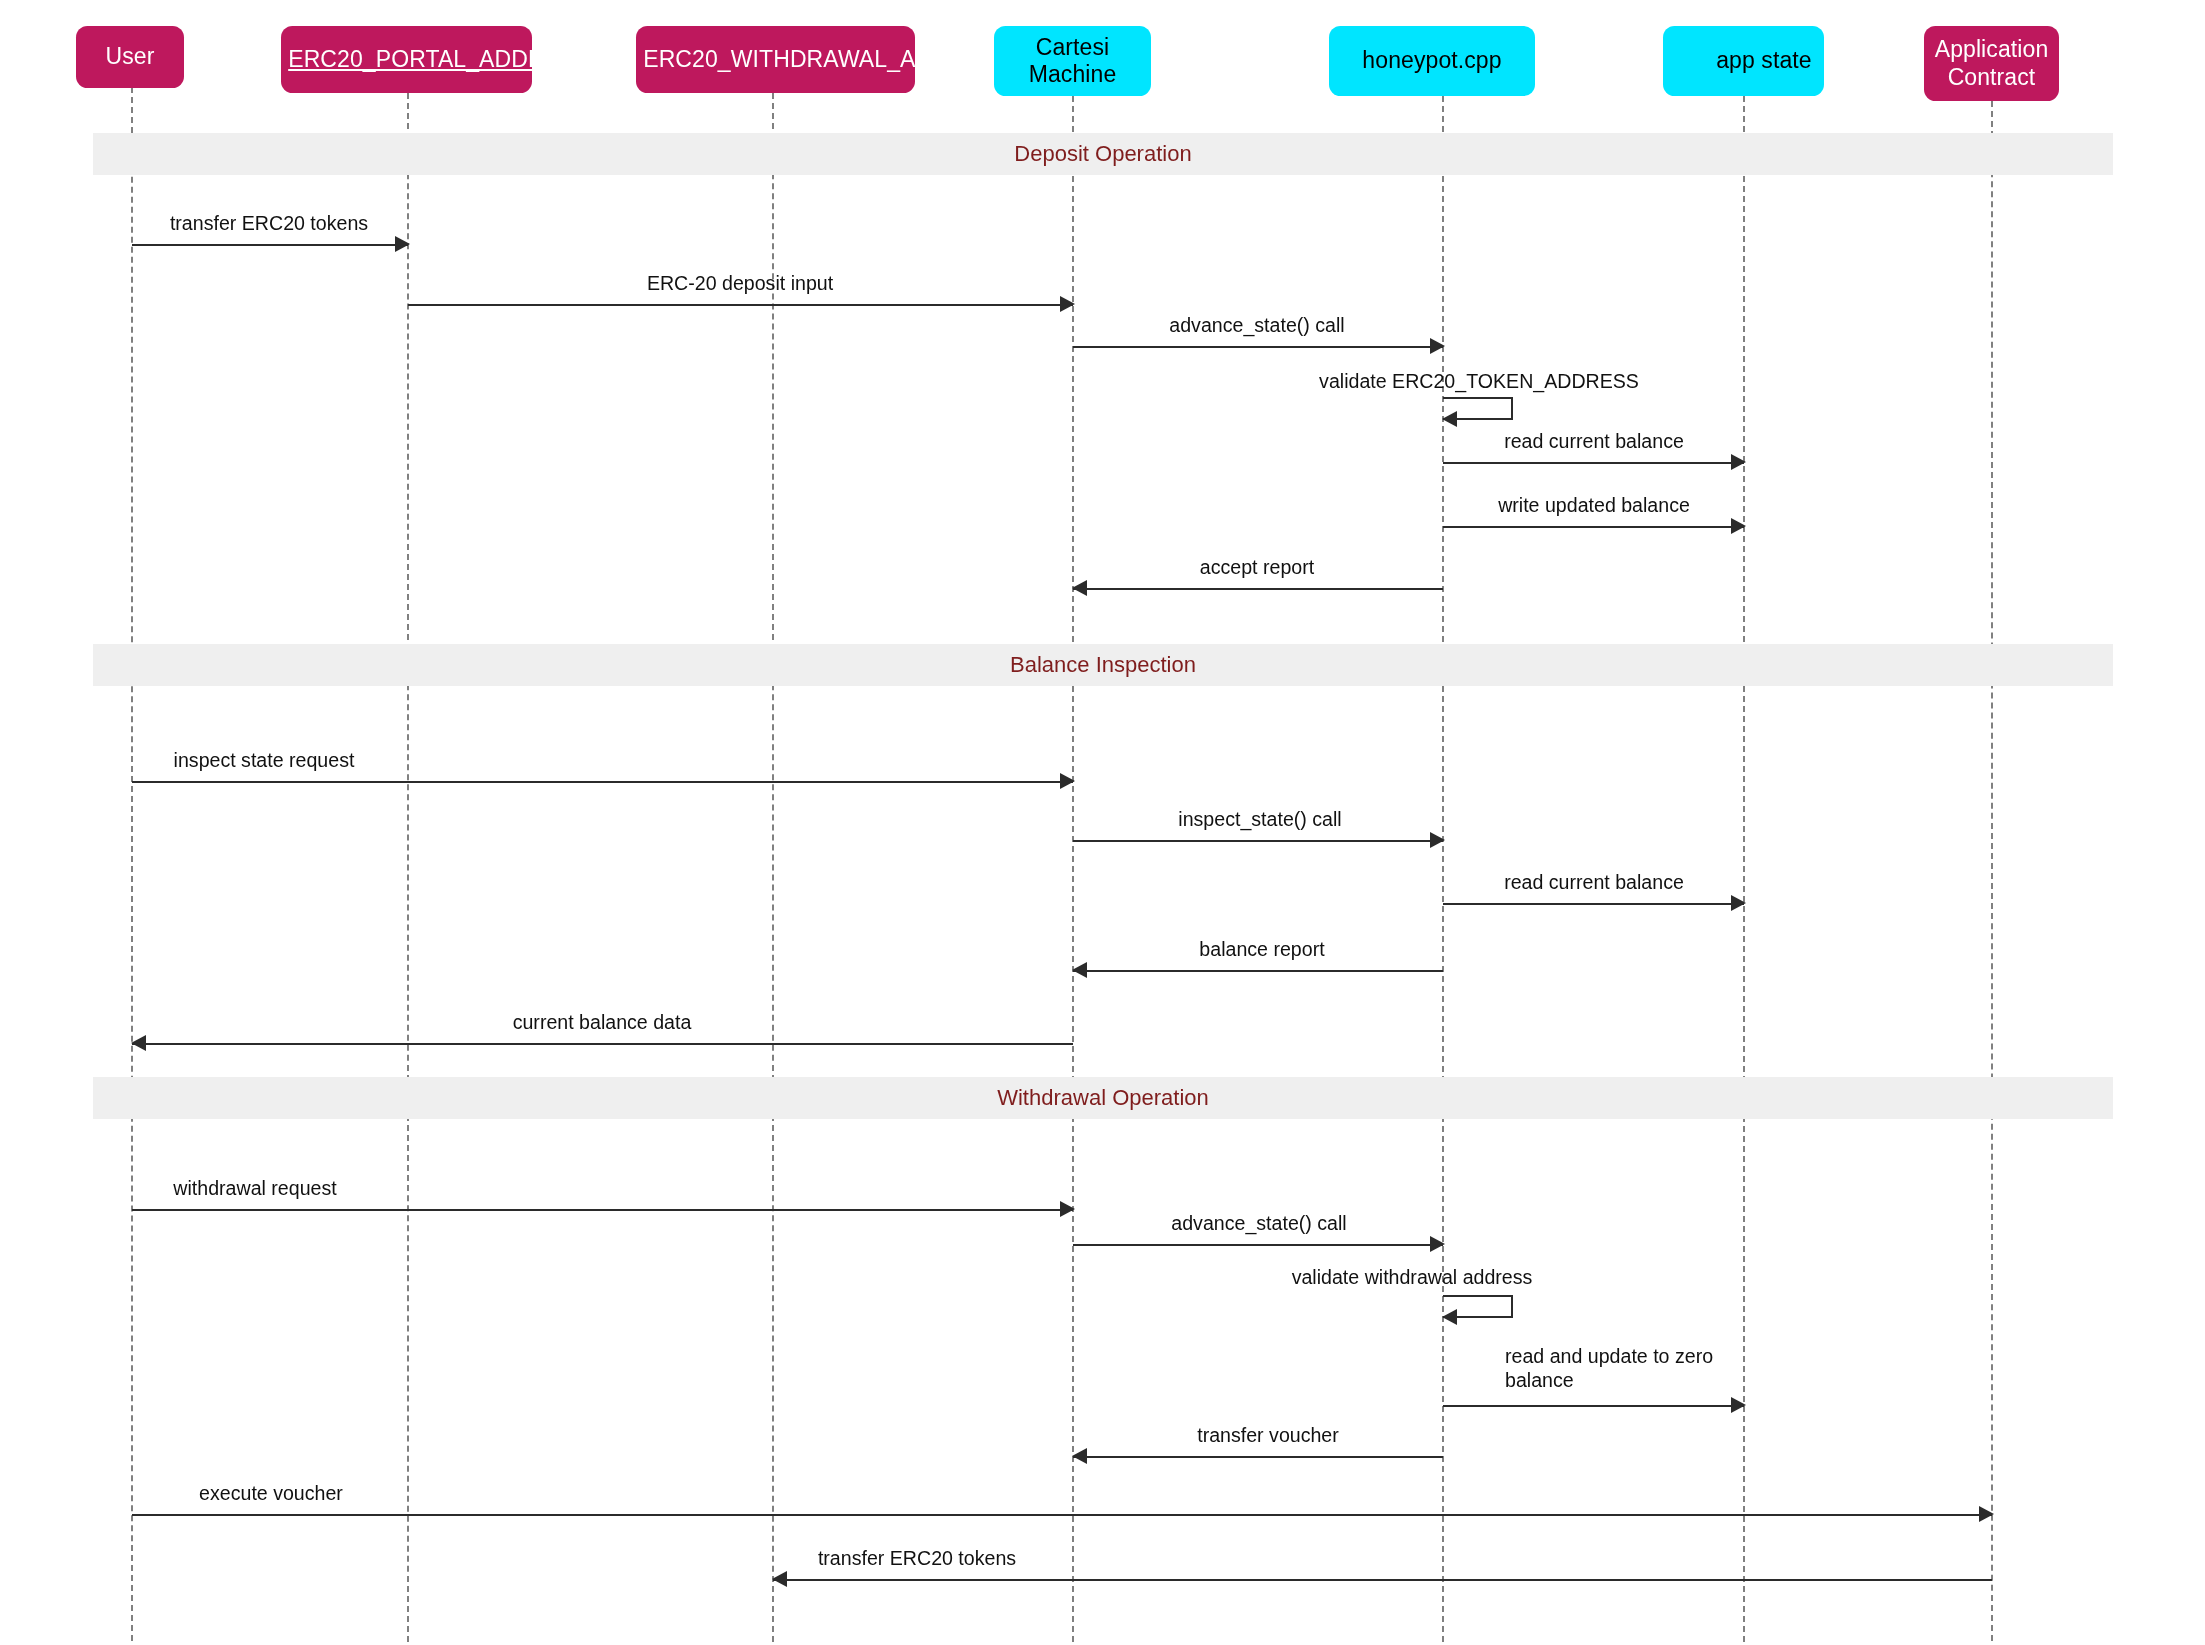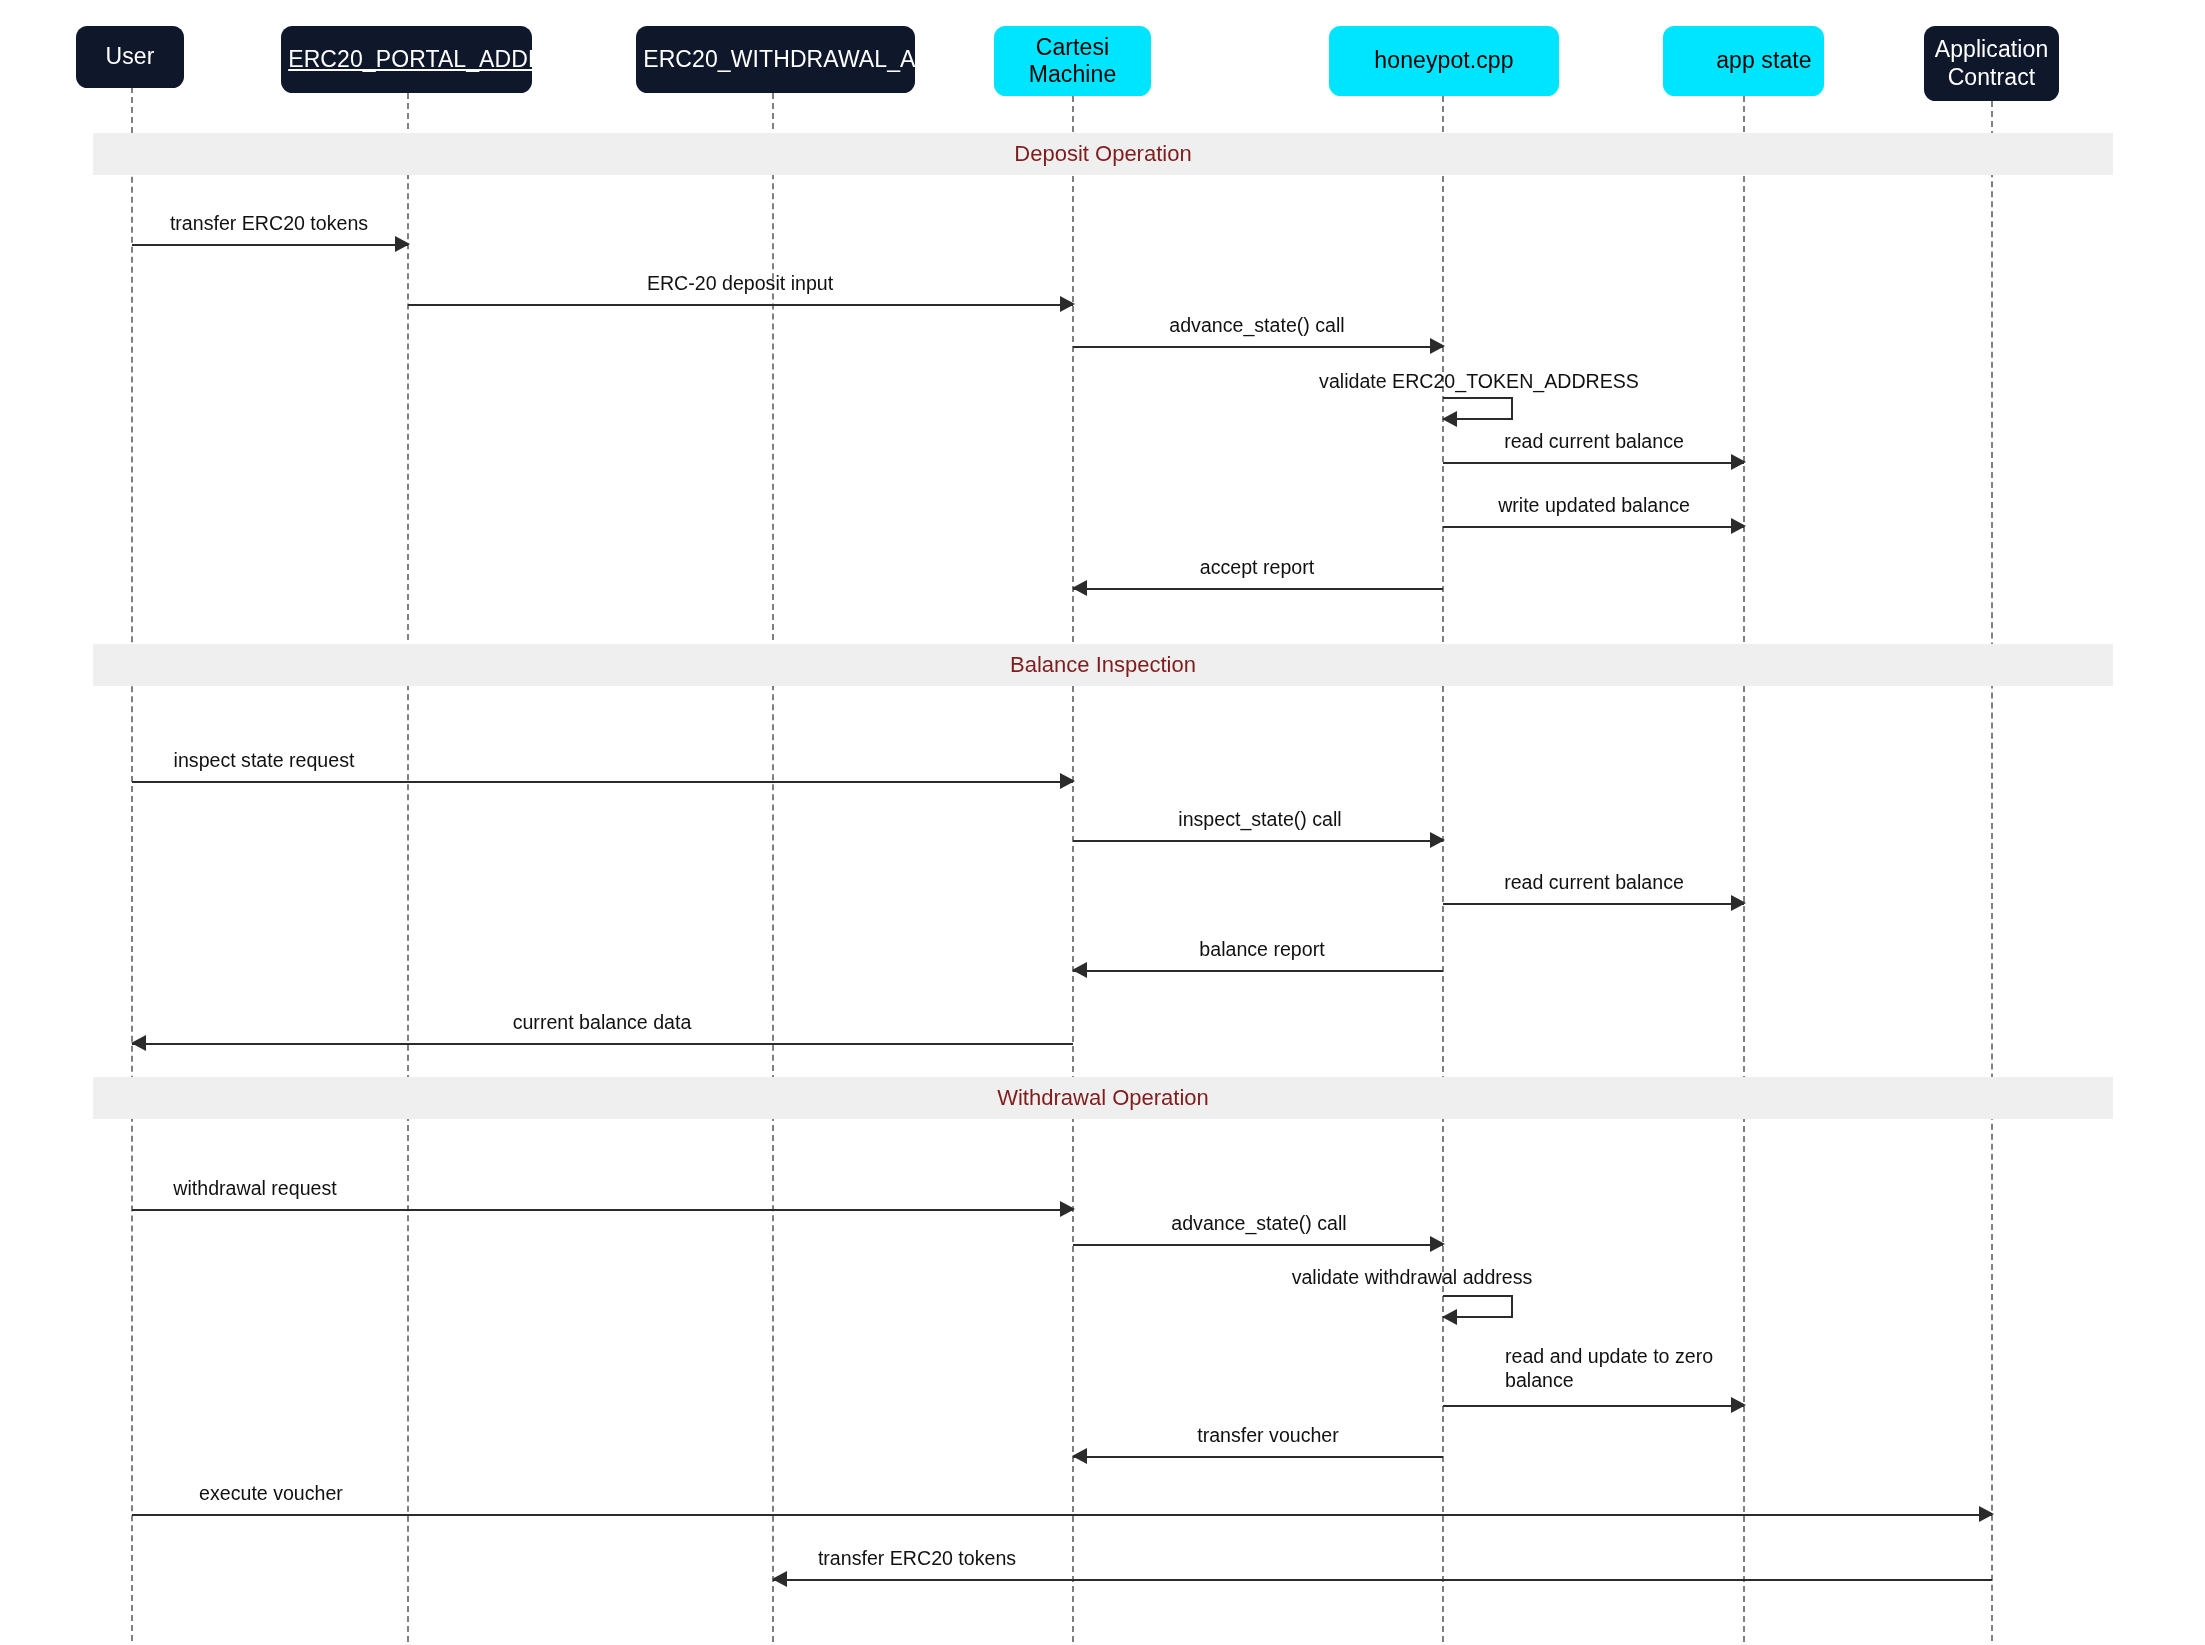--- a/index.html
+++ b/index.html
@@ -12,21 +12,21 @@
     position:absolute;
     display:flex;align-items:center;justify-content:center;
     text-align:center;
     border-radius:11.4px;
     font-size:23px;
     line-height:1.18;
     padding:0 7.2px;
     box-sizing:border-box;
     letter-spacing:0.1px;
   }
-  .actor-box.dark{background:#0f172a;color:#ffffff;}
+  .actor-box.dark{background:#be185d;color:#ffffff;}
   .actor-box.cyan{background:#00e5ff;color:#000000;}
   .actor-label{display:block;width:100%;}
 
   
   .lifeline{
     position:absolute;
     width:0;
     border-left:2.1px dashed #808080;
   }
 
@@ -107,21 +107,21 @@
   </div>
 
   <div class="actor-box dark" style="left:636px;top:26px;width:279px;height:67px;">
     <span class="actor-label">ERC20_WITHDRAWAL_ADDRESS</span>
   </div>
 
   <div class="actor-box cyan" style="left:994px;top:26px;width:157px;height:70px;">
     <span class="actor-label">Cartesi Machine</span>
   </div>
 
-  <div class="actor-box cyan" style="left:1329px;top:26px;width:230px;height:70px;">
+  <div class="actor-box cyan" style="left:1329px;top:26px;width:206px;height:70px;">
     <span class="actor-label">honeypot.cpp</span>
   </div>
 
   <div class="actor-box cyan" style="left:1663px;top:26px;width:161px;height:70px;padding-left:48px;">
     <span class="actor-label">app state</span>
   </div>
 
   <div class="actor-box dark" style="left:1924px;top:26px;width:135px;height:75px;">
     <span class="actor-label">Application Contract</span>
   </div>

